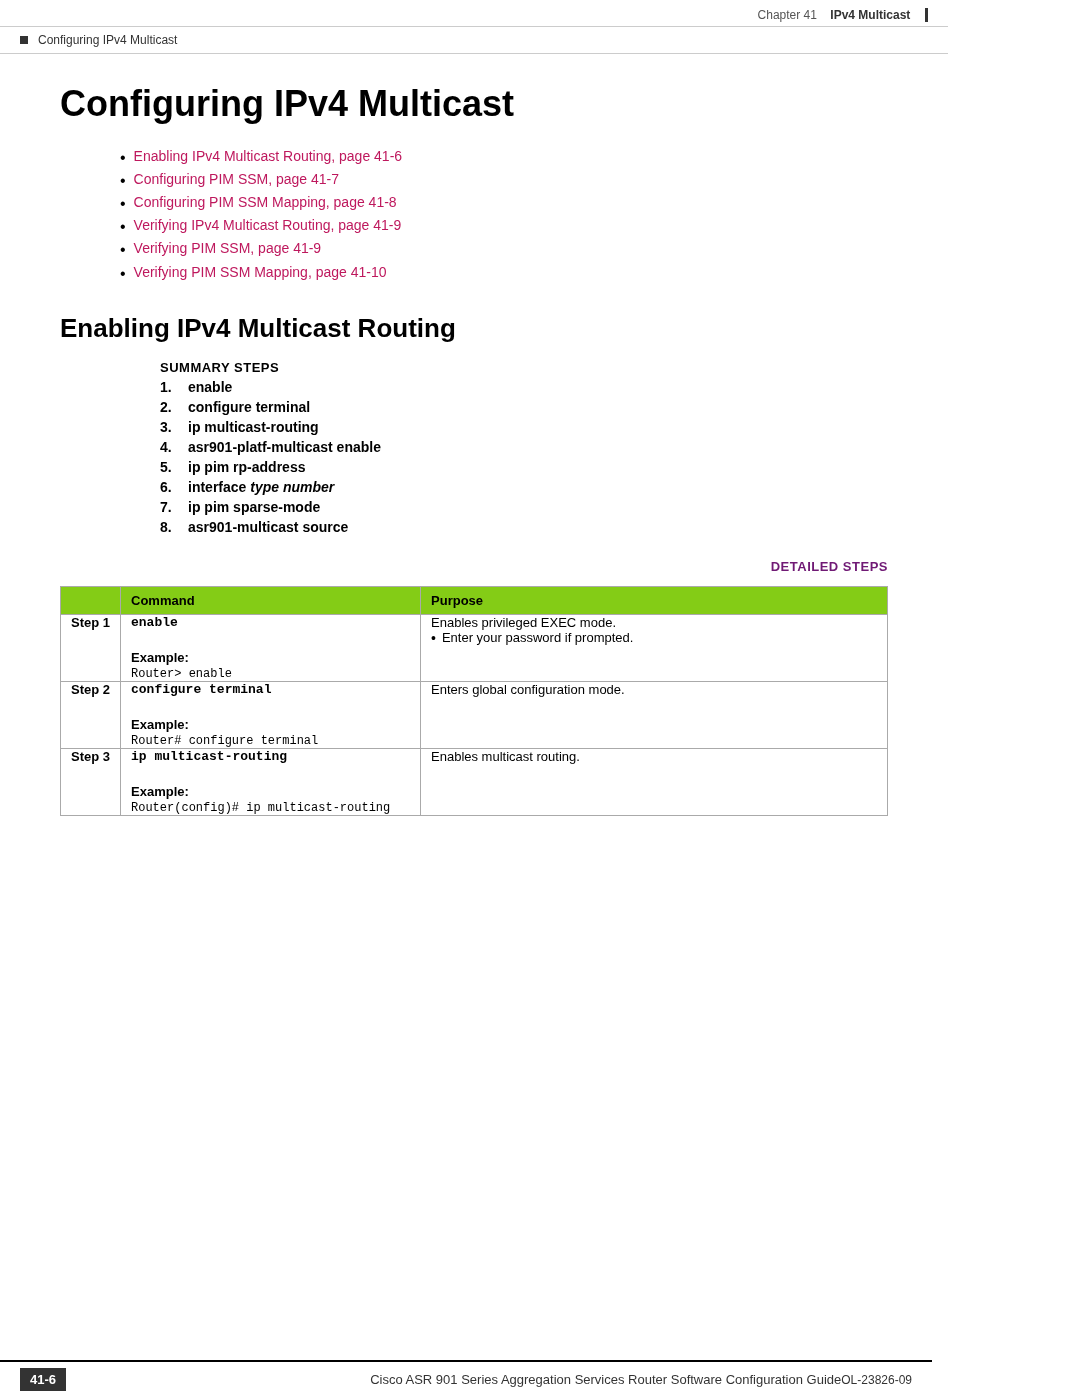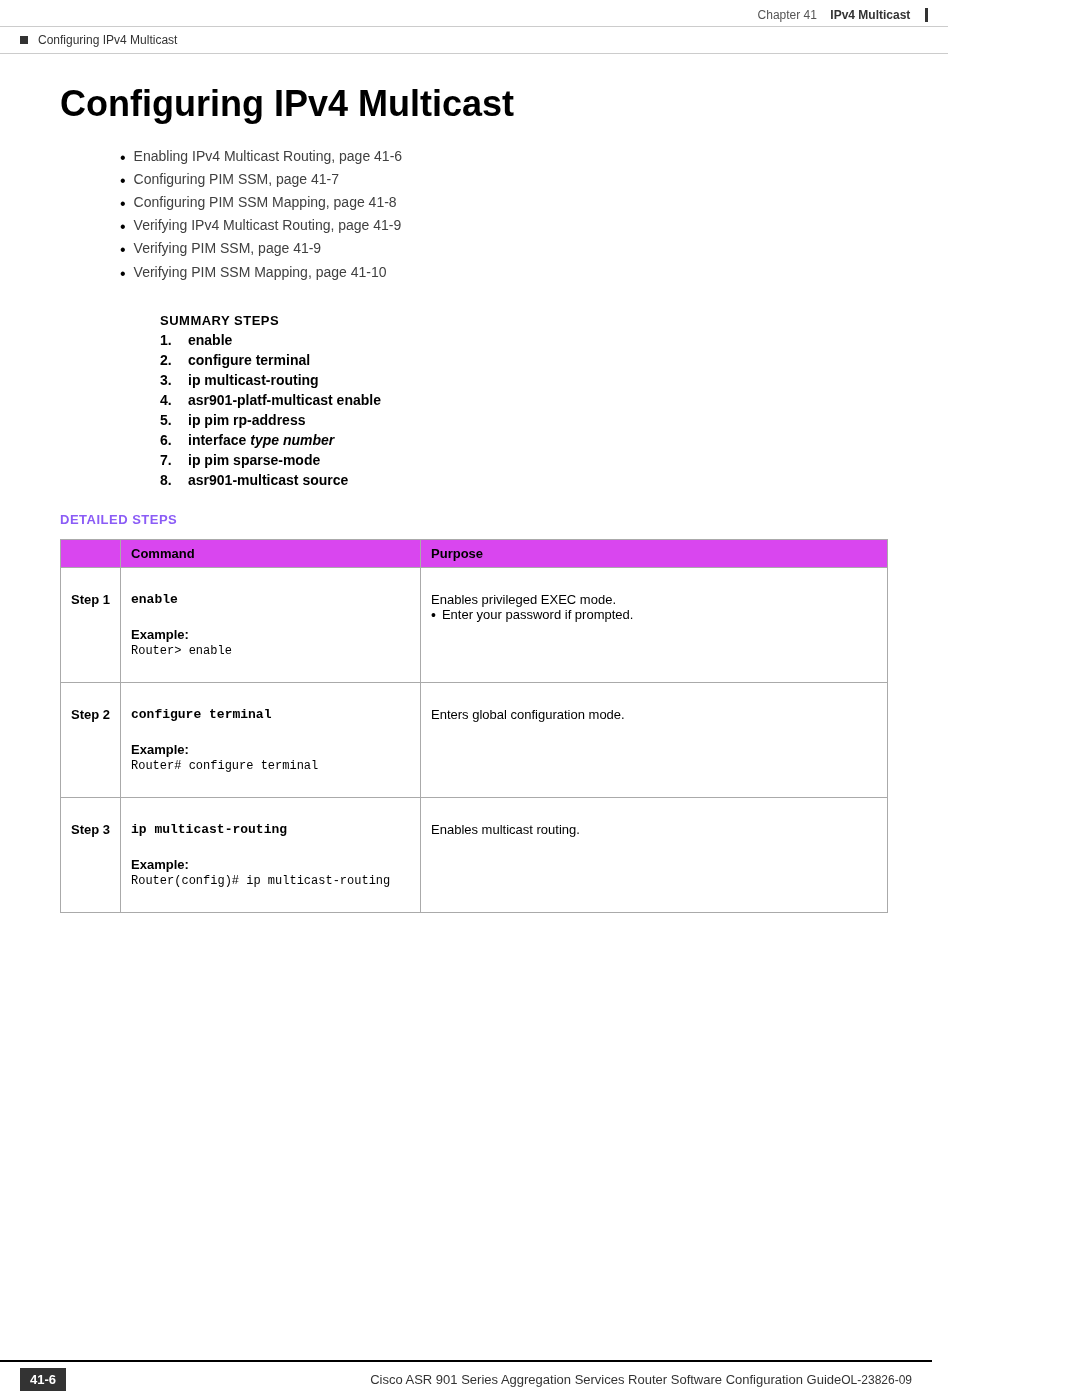--- a/index.html
+++ b/index.html
@@ -86,21 +86,21 @@
     }
 
     .toc-list li::before {
       content: "•";
       color: #000;
       font-size: 16px;
       line-height: 1.2;
     }
 
     .toc-list a {
-      color: #404040;
+      color: #be185d;
       text-decoration: none;
     }
 
     
     .section-heading {
       font-size: 26px;
       font-weight: bold;
       color: #000;
       margin-bottom: 16px;
       margin-top: 10px;
@@ -151,46 +151,47 @@
 
     .summary-steps-list li .step-cmd em {
       font-style: italic;
       font-weight: bold;
     }
 
     
     .detailed-steps-heading {
       font-size: 13px;
       font-weight: bold;
-      color: #8b5cf6;
+      color: #701a75;
       text-transform: uppercase;
       letter-spacing: 0.5px;
       margin-bottom: 12px;
+      text-align: right;
     }
 
     
     .steps-table {
       width: 100%;
       border-collapse: collapse;
       margin-top: 8px;
       font-size: 13px;
     }
 
     .steps-table th {
-      background: #d946ef;
+      background: #84cc16;
       border: 1px solid #aaa;
       padding: 6px 10px;
       text-align: left;
       font-weight: bold;
       font-size: 13px;
     }
 
     .steps-table td {
       border: 1px solid #aaa;
-      padding: 24px 10px;
+      padding: 0 10px;
       vertical-align: top;
     }
 
     .step-label-cell {
       width: 60px;
       font-weight: bold;
       font-size: 13px;
       white-space: nowrap;
     }
 
@@ -319,20 +320,21 @@
           <a href="#">Verifying IPv4 Multicast Routing, page 41-9</a>
         </li>
       <li>
           <a href="#">Verifying PIM SSM, page 41-9</a>
         </li>
       <li>
           <a href="#">Verifying PIM SSM Mapping, page 41-10</a>
         </li>
     </ul>
 
+    <h2 class="section-heading">Enabling IPv4 Multicast Routing</h2>
 
 
     <div class="summary-steps-container">
       <p class="subsection-heading">SUMMARY STEPS</p>
       <ol class="summary-steps-list">
         <li>
           <span class="step-num">1.</span>
           <span class="step-cmd">enable</span>
         </li>
         <li>

